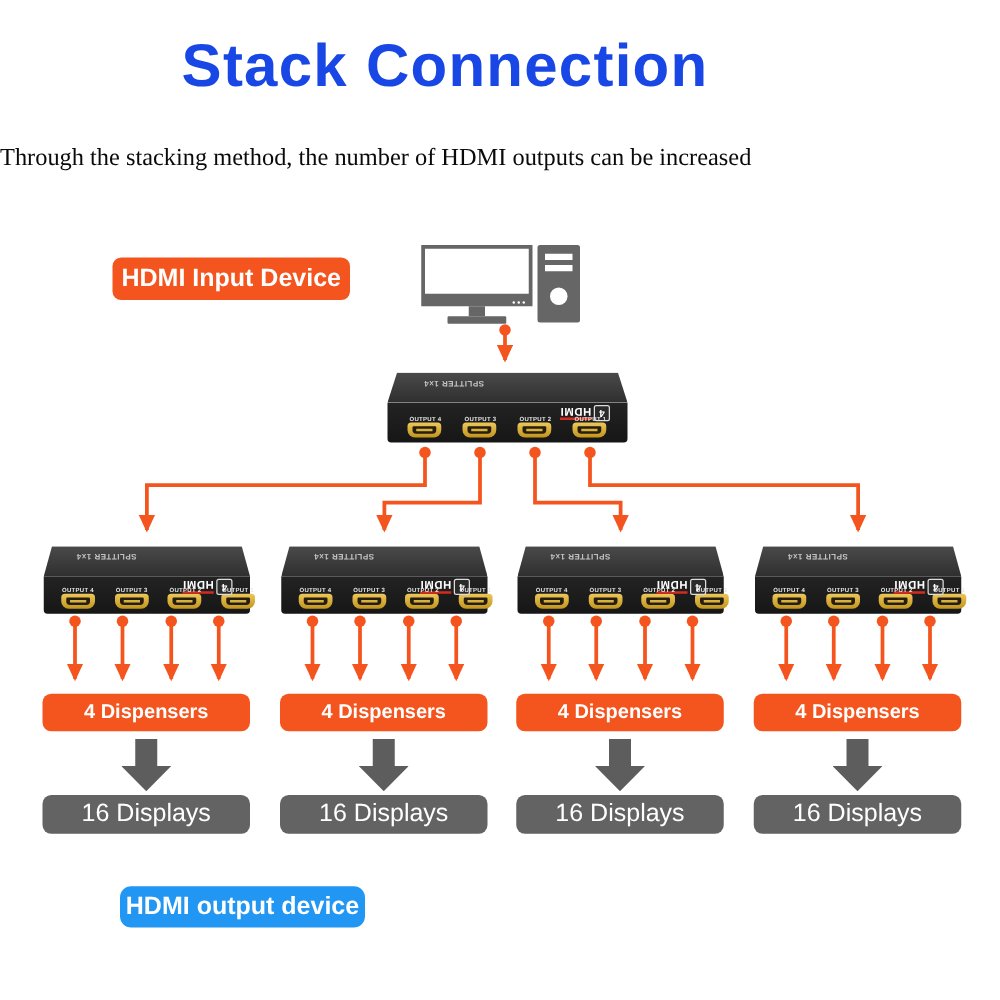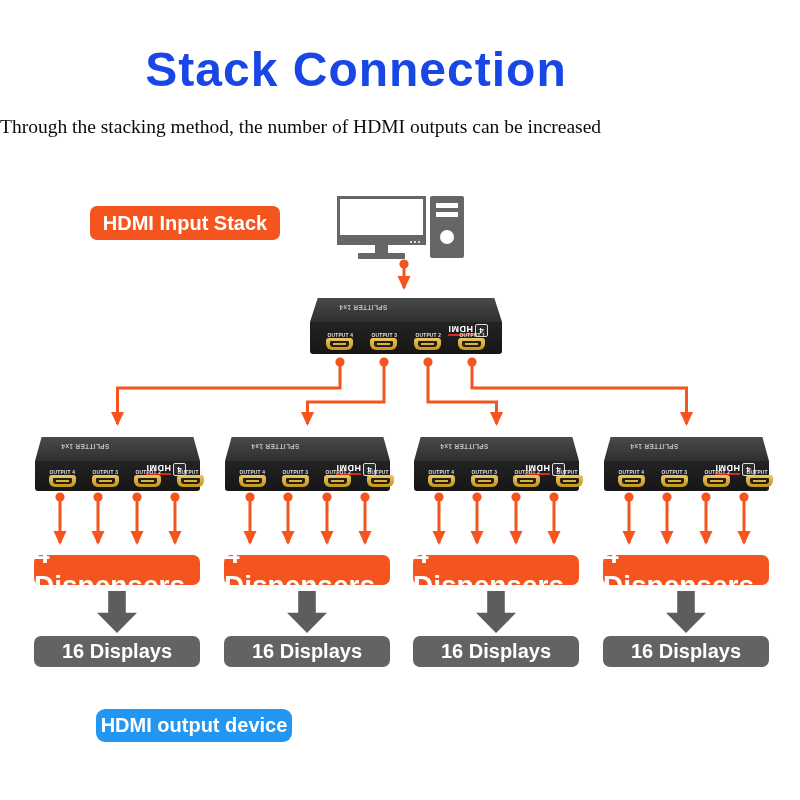--- a/index.html
+++ b/index.html
@@ -1,21 +1,21 @@
 <!DOCTYPE html>
 <html><head>
 <meta charset="utf-8">
 <style>
   html,body{margin:0;padding:0;background:#fff;}
   .canvas{position:relative;width:800px;height:800px;background:#ffffff;overflow:hidden;
           font-family:"Liberation Sans",sans-serif;}
 
   
   .title{position:absolute;top:26px;left:0;width:712px;text-align:center;
-         font-size:48px;font-weight:bold;letter-spacing:1px;color:#1847E6;margin-top:16px;}
+         font-size:48px;font-weight:bold;letter-spacing:1px;color:#1847E6;}
   .subtitle{position:absolute;top:116px;left:0;width:800px;text-align:left;
             font-family:"Liberation Serif",serif;font-size:19.5px;color:#0a0a0a;}
 
   
   .badge{position:absolute;display:flex;align-items:center;justify-content:center;
          color:#fff;font-weight:bold;font-size:20px;border-radius:7px;}
   .badge-input{left:90px;top:206px;width:190px;height:34px;background:#F4541D;}
   .badge-output{left:96px;top:709px;width:196px;height:33px;background:#2196F3;border-radius:9px;}
 
   
@@ -52,37 +52,37 @@
              transform:rotate(180deg);}
   .logo-4{min-width:9px;height:11px;border:1px solid #ddd;border-radius:2px;color:#fff;
           font-size:8px;font-weight:bold;display:flex;align-items:center;justify-content:center;
           padding:0 1px;background:#2b2b2b;}
   .logo-hdmi{display:flex;flex-direction:column;align-items:stretch;}
   .logo-red{height:2px;background:#D42B1E;margin-bottom:1px;}
   .logo-text{color:#fff;font-weight:bold;font-size:9px;letter-spacing:.5px;line-height:1;}
 
   
   .disp-box{position:absolute;top:555px;width:166px;height:30px;background:#F4541D;border-radius:7px;
-            display:flex;align-items:center;justify-content:center;color:#fff;font-weight:bold;font-size:28px;z-index:2;}
+            display:flex;align-items:center;justify-content:center;color:#fff;font-weight:bold;font-size:16px;z-index:2;}
   .show-box{position:absolute;top:636px;width:166px;height:31px;background:#636363;border-radius:7px;
-            display:flex;align-items:center;justify-content:center;color:#fff;font-weight:bold;font-size:20px;z-index:2;}
+            display:flex;align-items:center;justify-content:center;color:#fff;font-weight:normal;font-size:20px;z-index:2;}
   .block-arrow{position:absolute;top:591px;width:40px;height:42px;background:#5d5d5d;
                clip-path:polygon(28% 0,72% 0,72% 52%,100% 52%,50% 100%,0 52%,28% 52%);z-index:2;}
 
   .wires{position:absolute;left:0;top:0;width:800px;height:800px;z-index:1;}
 </style>
 </head>
 <body>
 
 <div class="canvas">
 
   <div class="title">Stack Connection</div>
   <div class="subtitle">Through the stacking method, the number of HDMI outputs can be increased</div>
 
-  <div class="badge badge-input">HDMI Input Stack</div>
+  <div class="badge badge-input">HDMI Input Device</div>
 
   <div class="monitor">
       <div class="monitor-dots"></div>
     </div>
   <div class="stand"></div>
   <div class="stand-base"></div>
   <div class="tower">
     <div class="tower-bar" style="top:7px"></div>
     <div class="tower-bar" style="top:16px"></div>
     <div class="tower-circle"></div>

